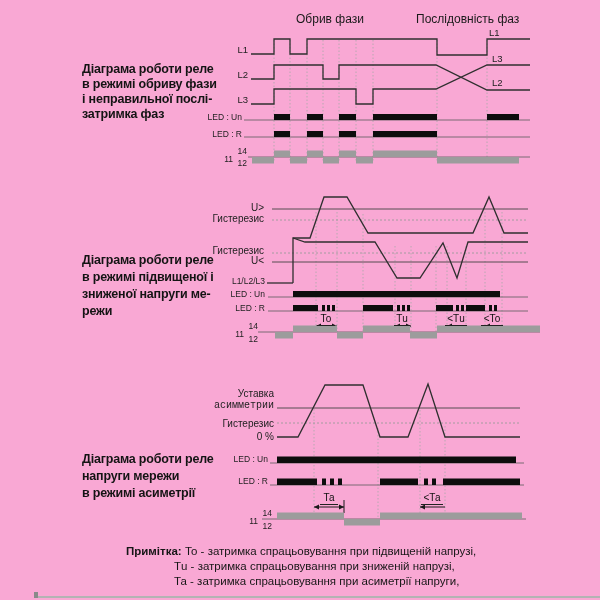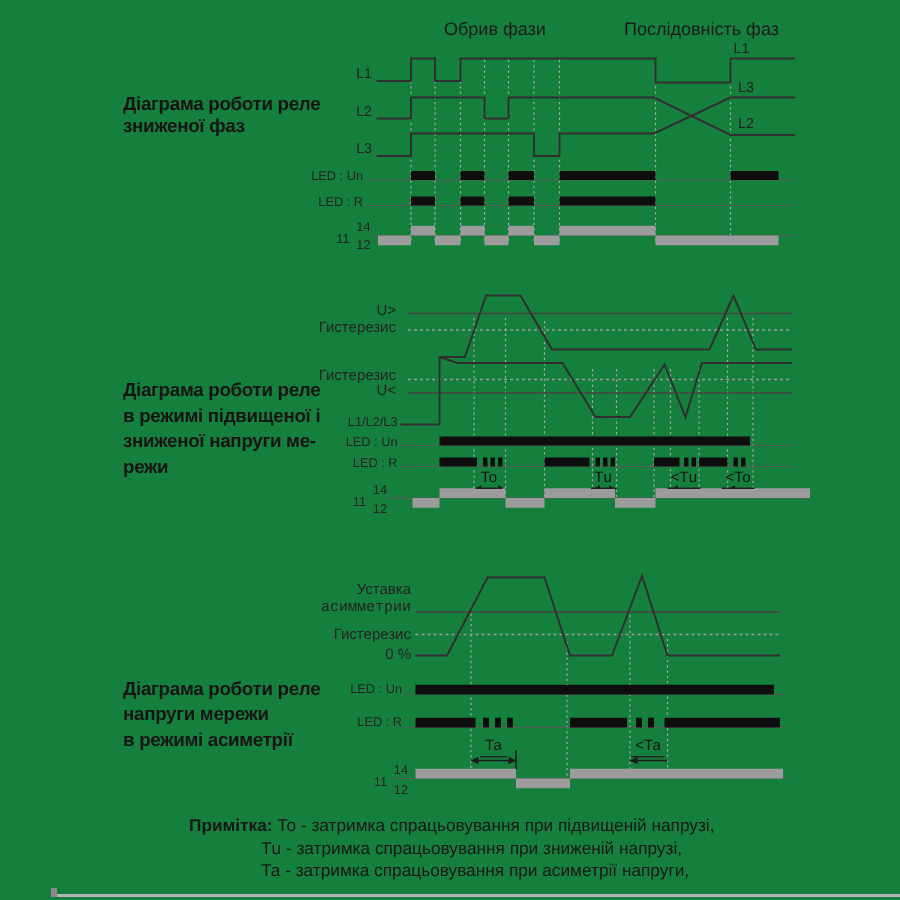--- a/index.html
+++ b/index.html
@@ -1,16 +1,16 @@
 <!DOCTYPE html>
 <html><head>
 <meta charset="utf-8">
 <style>
   html,body{margin:0;padding:0;background:#fff;}
-  #screen{position:relative;width:600px;height:600px;background:#15803d;overflow:hidden;
+  #screen{position:relative;width:600px;height:600px;background:#f9a8d4;overflow:hidden;
           font-family:"Liberation Sans",sans-serif;color:#1f1f1f;}
   svg{position:absolute;left:0;top:0;}
   .lbl{position:absolute;white-space:nowrap;font-size:9.5px;color:#222;line-height:1;}
   .lbl.r{text-align:right;}
   .small{font-size:8.5px;}
   .mid{font-size:10px;}
   .hdr{font-size:12px;color:#1a1a1a;}
   .sidebar{position:absolute;font-weight:bold;font-size:12.5px;color:#141414;letter-spacing:-0.2px;}
   .sb-line{white-space:nowrap;}
   .timer-label{position:absolute;font-size:10px;color:#111;text-align:center;
@@ -190,21 +190,23 @@
       <line x1="35" y1="597" x2="600" y2="597" stroke="#b3b3b3" stroke-width="2"></line>
       <rect x="34" y="592" width="4" height="6" fill="#8a8a8a"></rect>
     </g>
   </svg>
 
   <div class="lbl hdr" style="left:296px;top:13px;">Обрив фази</div>
   <div class="lbl hdr" style="left:416px;top:13px;">Послідовність фаз</div>
 
   <div class="sidebar" style="left:82px;top:62px;line-height:15px;">
     <div class="sb-line">Діаграма роботи реле</div>
-    <div class="sb-line">зниженої фаз</div>
+    <div class="sb-line">в режимі обриву фази</div>
+    <div class="sb-line">і неправильної послі-</div>
+    <div class="sb-line">затримка фаз</div>
   </div>
 
   <div class="lbl r" style="left:230px;top:45px;width:18px;">L1</div>
   <div class="lbl r" style="left:230px;top:70px;width:18px;">L2</div>
   <div class="lbl r" style="left:230px;top:95px;width:18px;">L3</div>
   <div class="lbl" style="left:489px;top:28px;">L1</div>
   <div class="lbl" style="left:492px;top:54px;">L3</div>
   <div class="lbl" style="left:492px;top:78px;">L2</div>
   <div class="lbl r small" style="left:198px;top:113px;width:44px;">LED : Un</div>
   <div class="lbl r small" style="left:198px;top:130px;width:44px;">LED : R</div>

